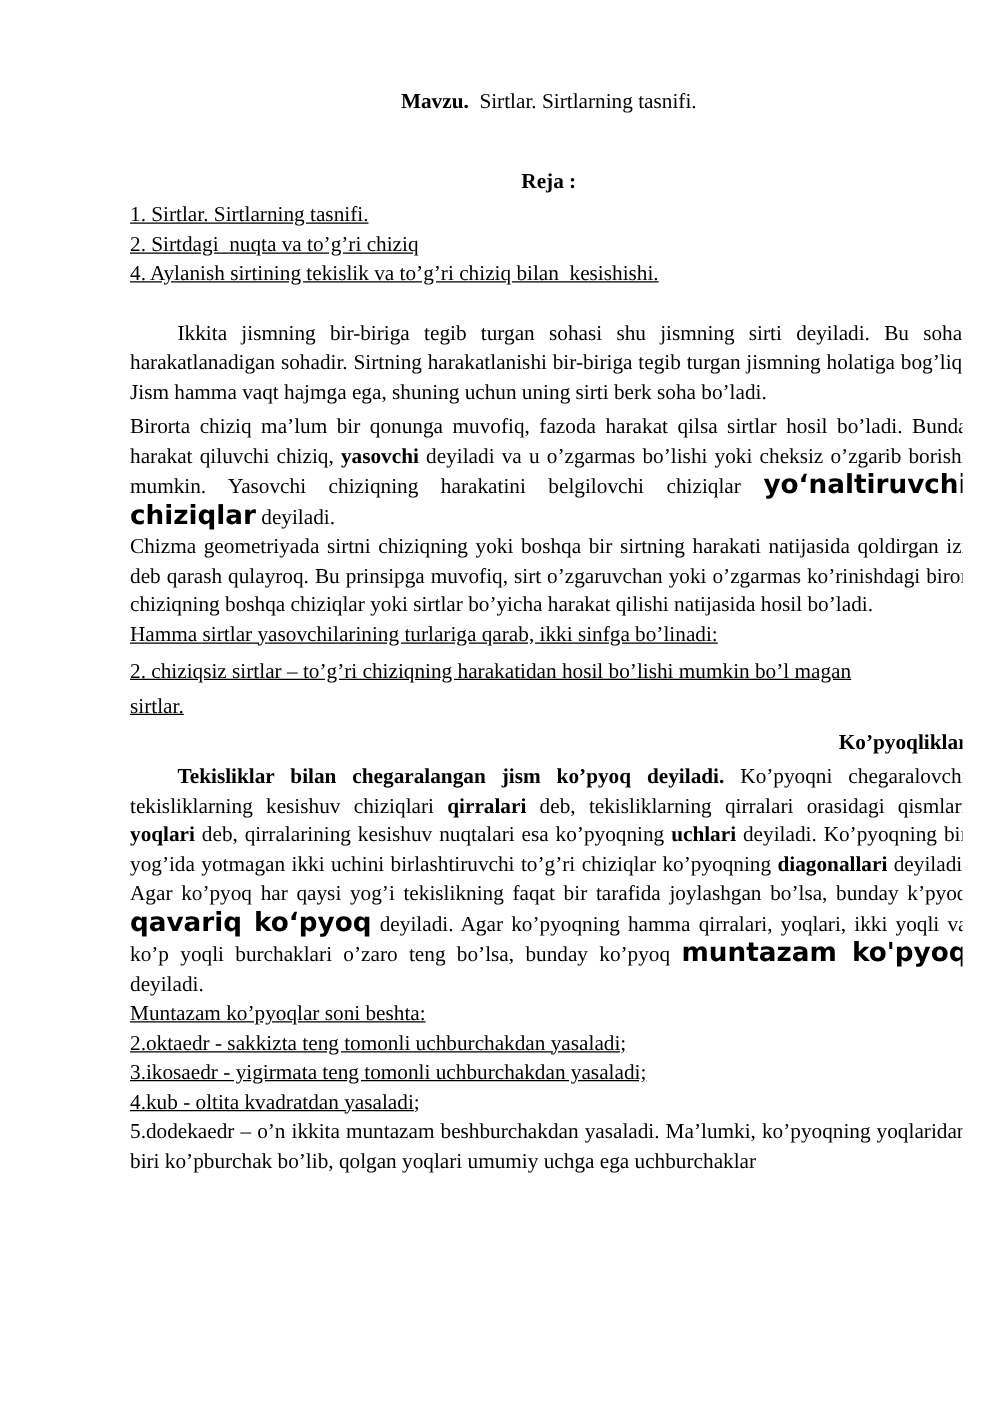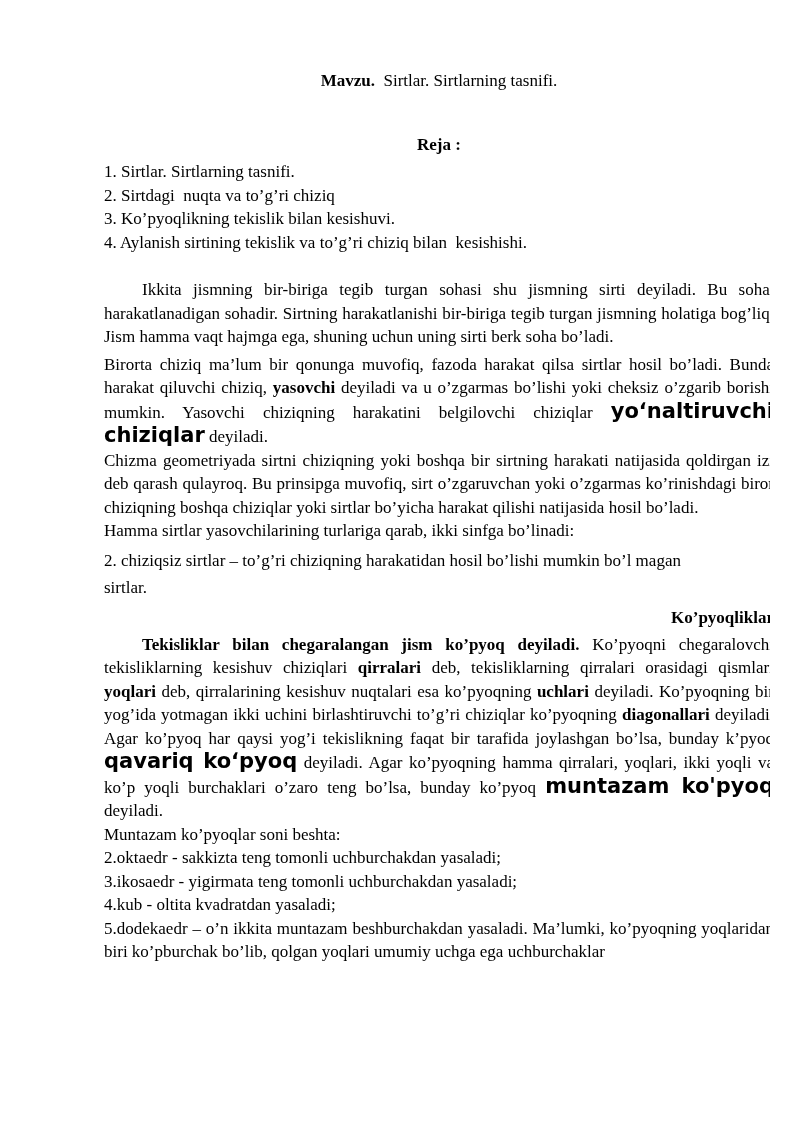--- a/index.html
+++ b/index.html
@@ -49,20 +49,21 @@
     margin: 0;
   }
 
   
   .plain-line {
     font-size: 17px;
     line-height: 23.5px;
     text-align: left;
     margin: 0;
     white-space: pre-wrap;
+    text-decoration: underline;
   }
   .para {
     font-size: 17px;
     line-height: 23.5px;
     text-align: justify;
     text-align-last: left;
     margin: 0;
     hyphens: none;
   }
   .para.indent { text-indent: 38px; }
@@ -91,21 +92,20 @@
 
     <div class="spacer-24"></div>
     <div class="spacer-18"></div>
 
     <div class="reja-heading">Reja :</div>
 
     <div class="spacer-4"></div>
 
     <div class="plain-line">1. Sirtlar. Sirtlarning tasnifi.</div>
     <div class="plain-line">2. Sirtdagi  nuqta va to’g’ri chiziq</div>
-    <div class="plain-line">3. Ko’pyoqlikning tekislik bilan kesishuvi.</div>
     <div class="plain-line">4. Aylanish sirtining tekislik va to’g’ri chiziq bilan  kesishishi.</div>
 
     <div class="spacer-24"></div>
 
     <div class="para indent">Ikkita jismning bir-biriga tegib turgan sohasi shu jismning sirti deyiladi. Bu soha, harakatlanadigan sohadir. Sirtning harakatlanishi bir-biriga tegib turgan jismning holatiga bog’liq. Jism hamma vaqt hajmga ega, shuning uchun uning sirti berk soha bo’ladi.</div>
 
     <div class="spacer-4"></div>
 
     <div class="para"><span>Birorta chiziq ma’lum bir qonunga muvofiq, fazoda harakat qilsa sirtlar hosil bo’ladi. Bunda harakat qiluvchi chiziq, </span><b class="bold-serif">yasovchi</b><span> deyiladi va u o’zgarmas bo’lishi yoki cheksiz o’zgarib borishi mumkin. Yasovchi chiziqning harakatini belgilovchi chiziqlar </span><b class="bold-sans">yoʻnaltiruvchi chiziqlar</b><span> deyiladi.</span></div>
 

